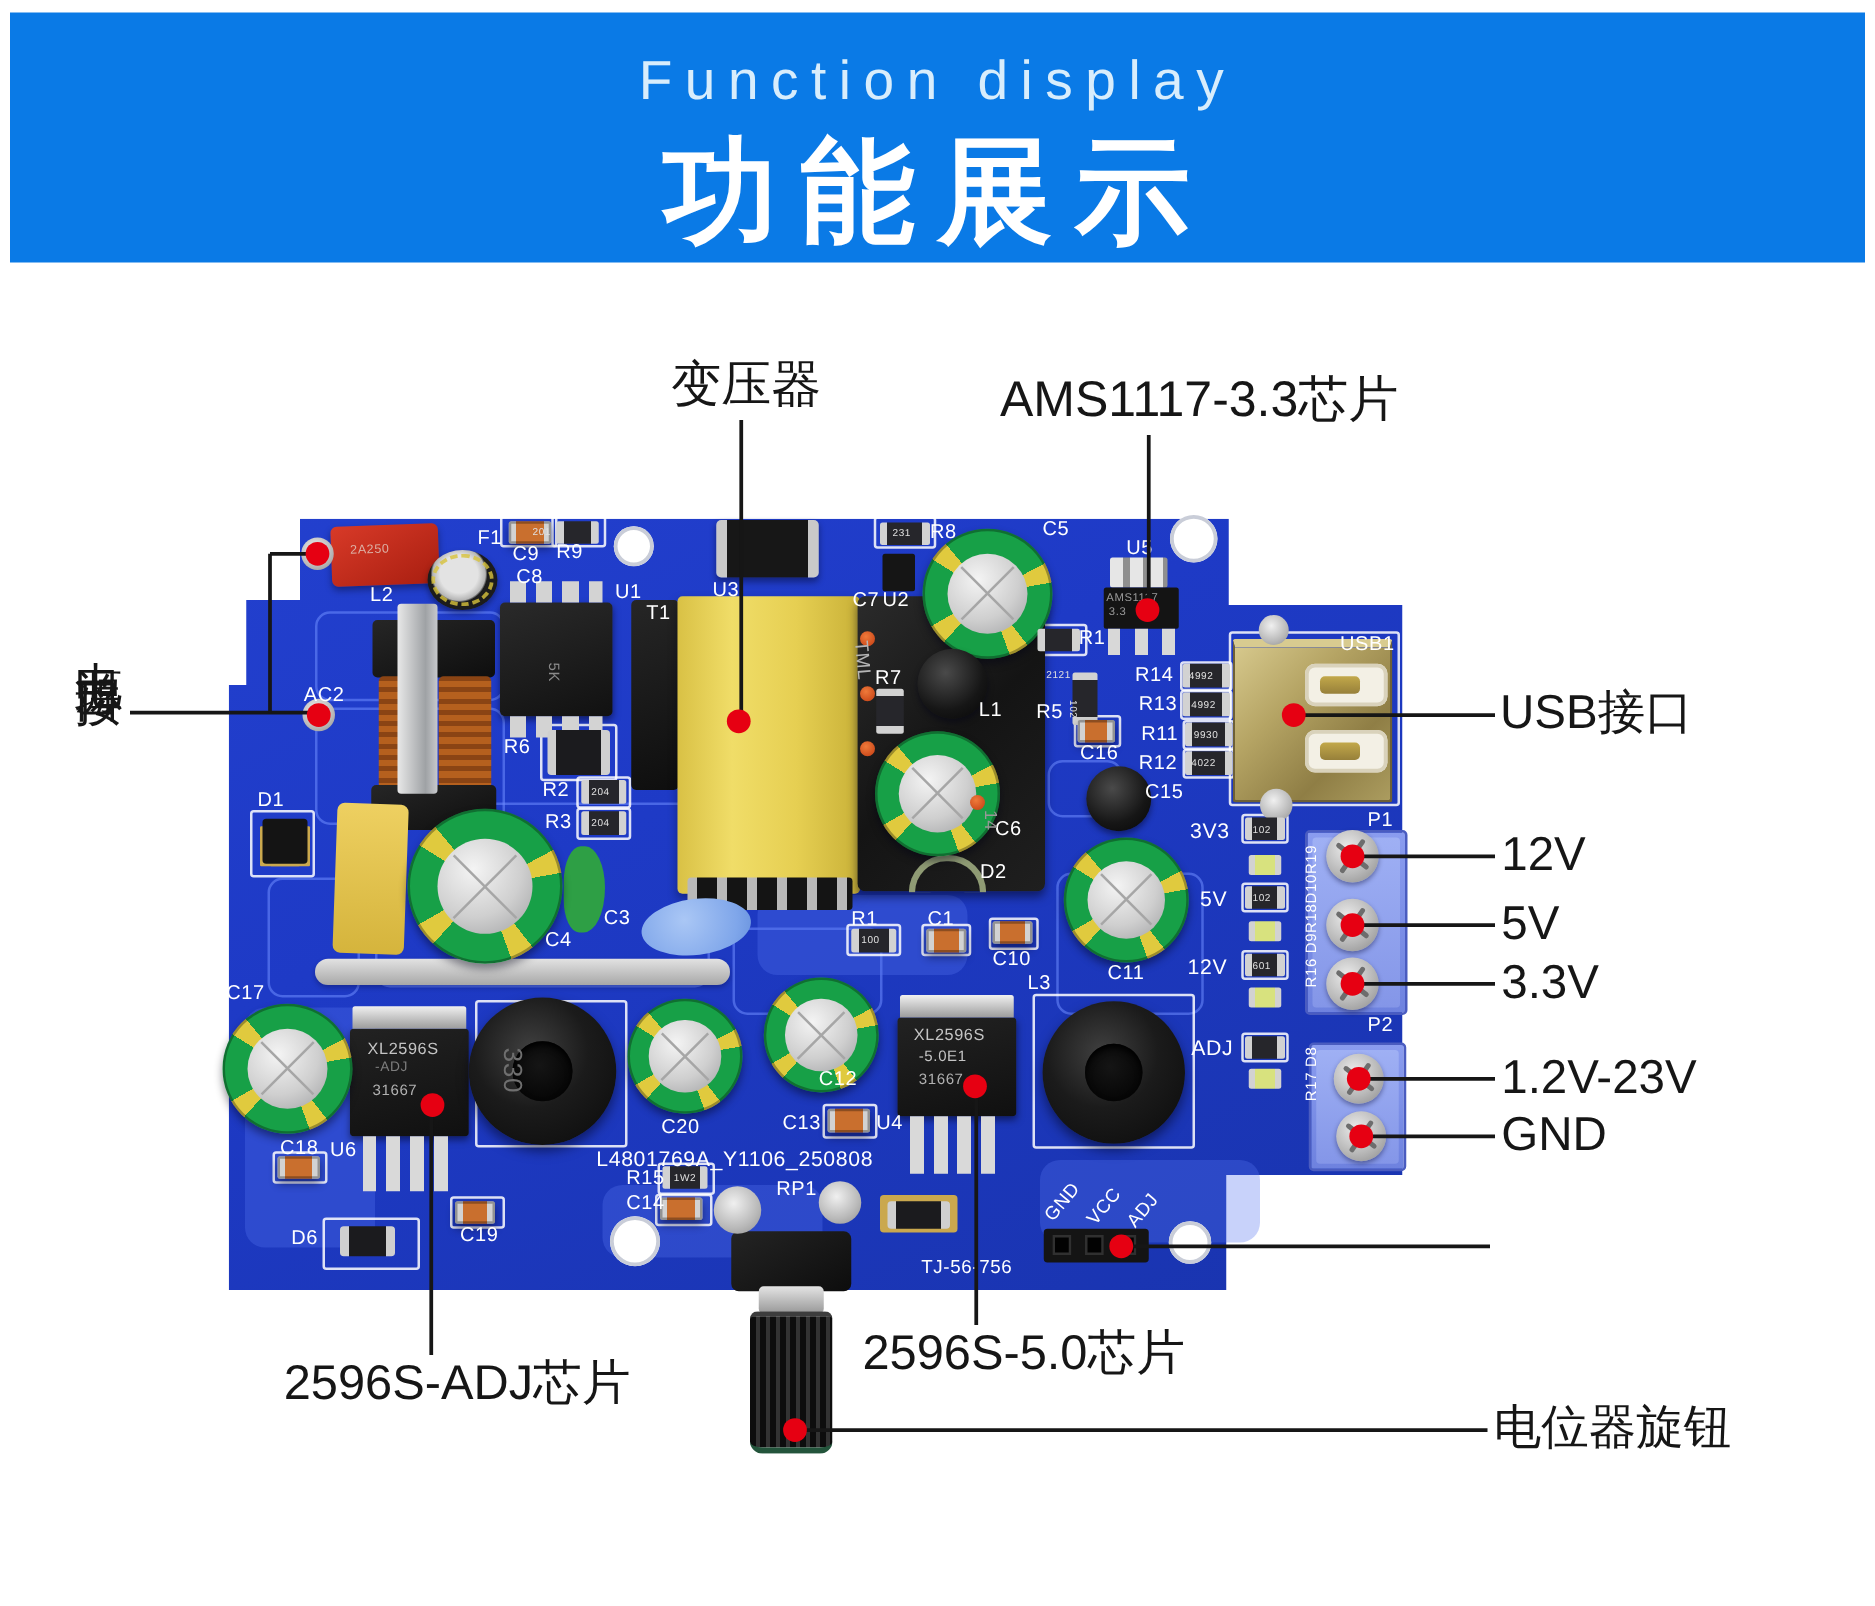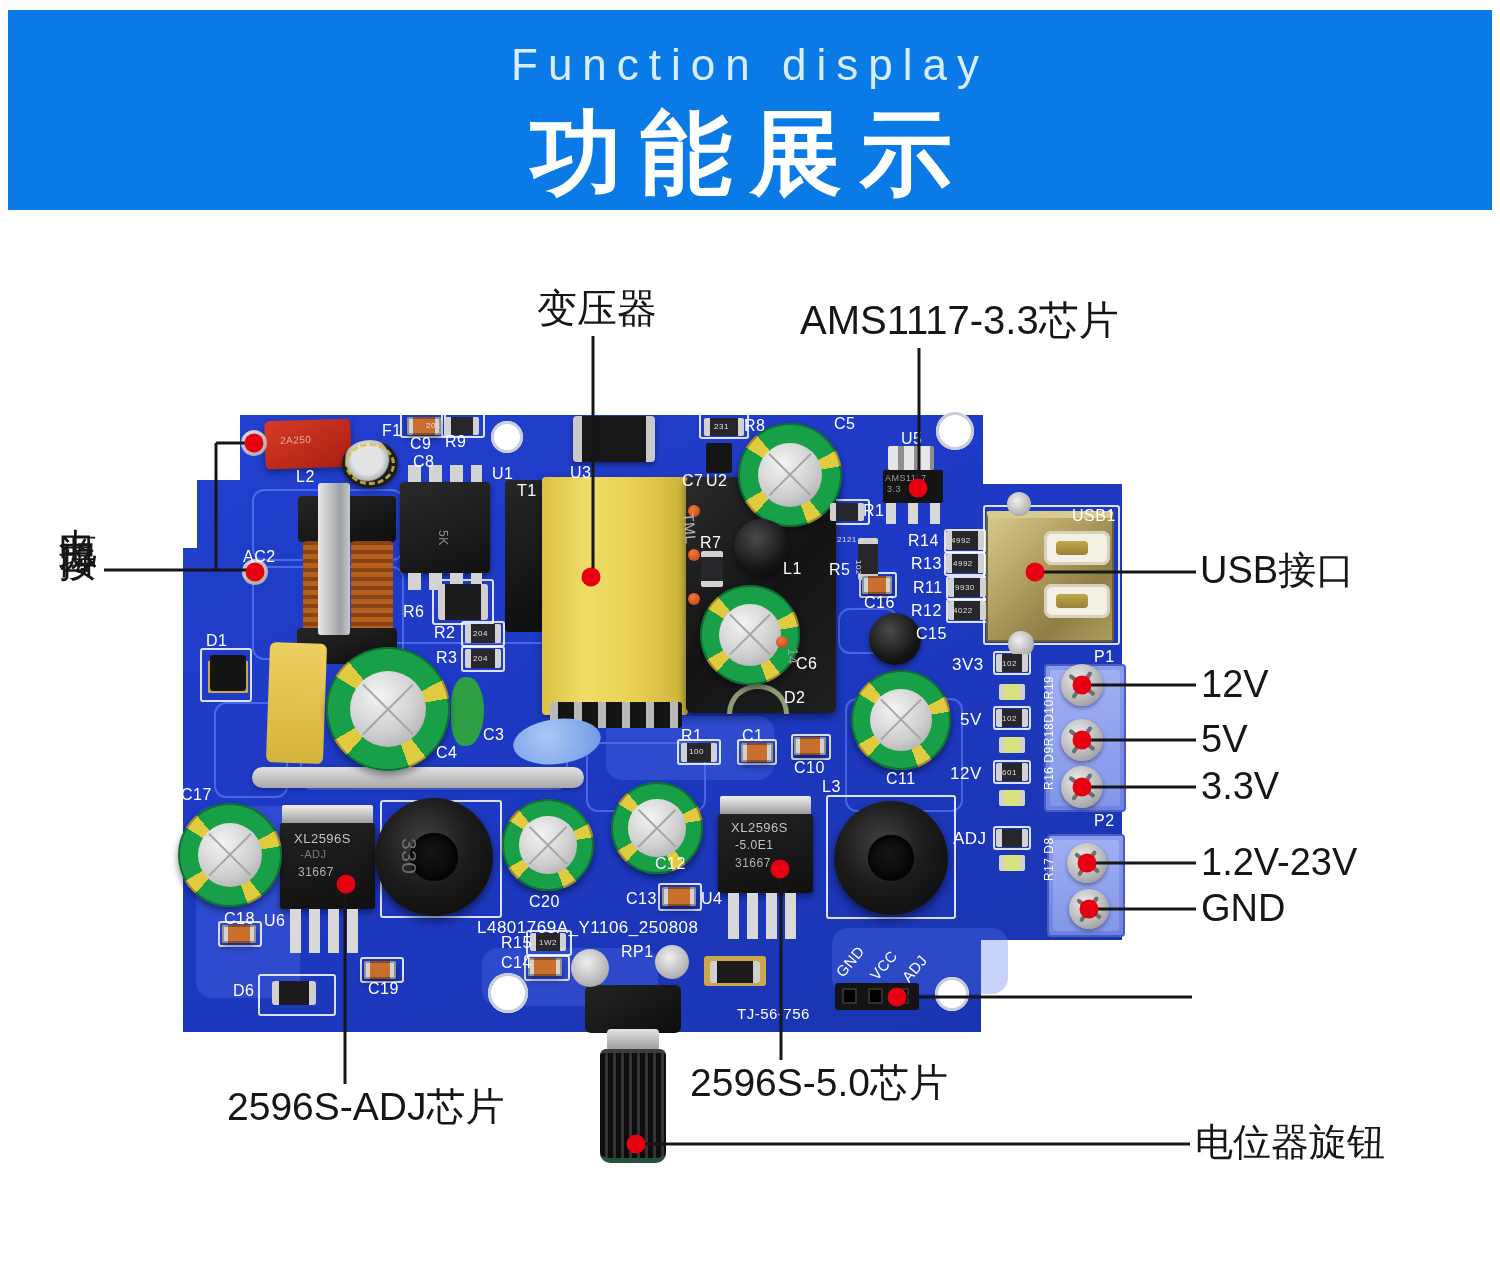--- a/index.html
+++ b/index.html
@@ -338,21 +338,21 @@
       <div class="silk" style="left: 784px; top: 690px;">D2</div>
       <div class="silk" style="left: 1072px; top: 488px; margin-top: 20px;">USB1</div>
       <div class="silk" style="left: 1094px; top: 649px;">P1</div>
       <div class="silk" style="left: 1094px; top: 813px;">P2</div>
       <div class="silk" style="left: 952px; top: 656px; font-size: 17px;">3V3</div>
       <div class="silk" style="left: 960px; top: 711px; font-size: 17px;">5V</div>
       <div class="silk" style="left: 950px; top: 765px; font-size: 17px;">12V</div>
       <div class="silk" style="left: 953px; top: 830px; font-size: 17px;">ADJ</div>
       <div class="silk" style="left: 434px; top: 625px;">R2</div>
       <div class="silk" style="left: 436px; top: 650px;">R3</div>
-      <div class="silk" style="left: 403px; top: 604px;">R6</div>
+      <div class="silk" style="left: 403px; top: 590px;">R6</div>
       <div class="silk" style="left: 206px; top: 633px;">D1</div>
       <div class="silk" style="left: 436px; top: 745px;">C4</div>
       <div class="silk" style="left: 483px; top: 727px;">C3</div>
       <div class="silk" style="left: 681px; top: 728px;">R1</div>
       <div class="silk" style="left: 742px; top: 728px;">C1</div>
       <div class="silk" style="left: 794px; top: 760px;">C10</div>
       <div class="silk" style="left: 886px; top: 771px;">C11</div>
       <div class="silk" style="left: 822px; top: 779px;">L3</div>
       <div class="silk" style="left: 655px; top: 856px;">C12</div>
       <div class="silk" style="left: 626px; top: 891px;">C13</div>

